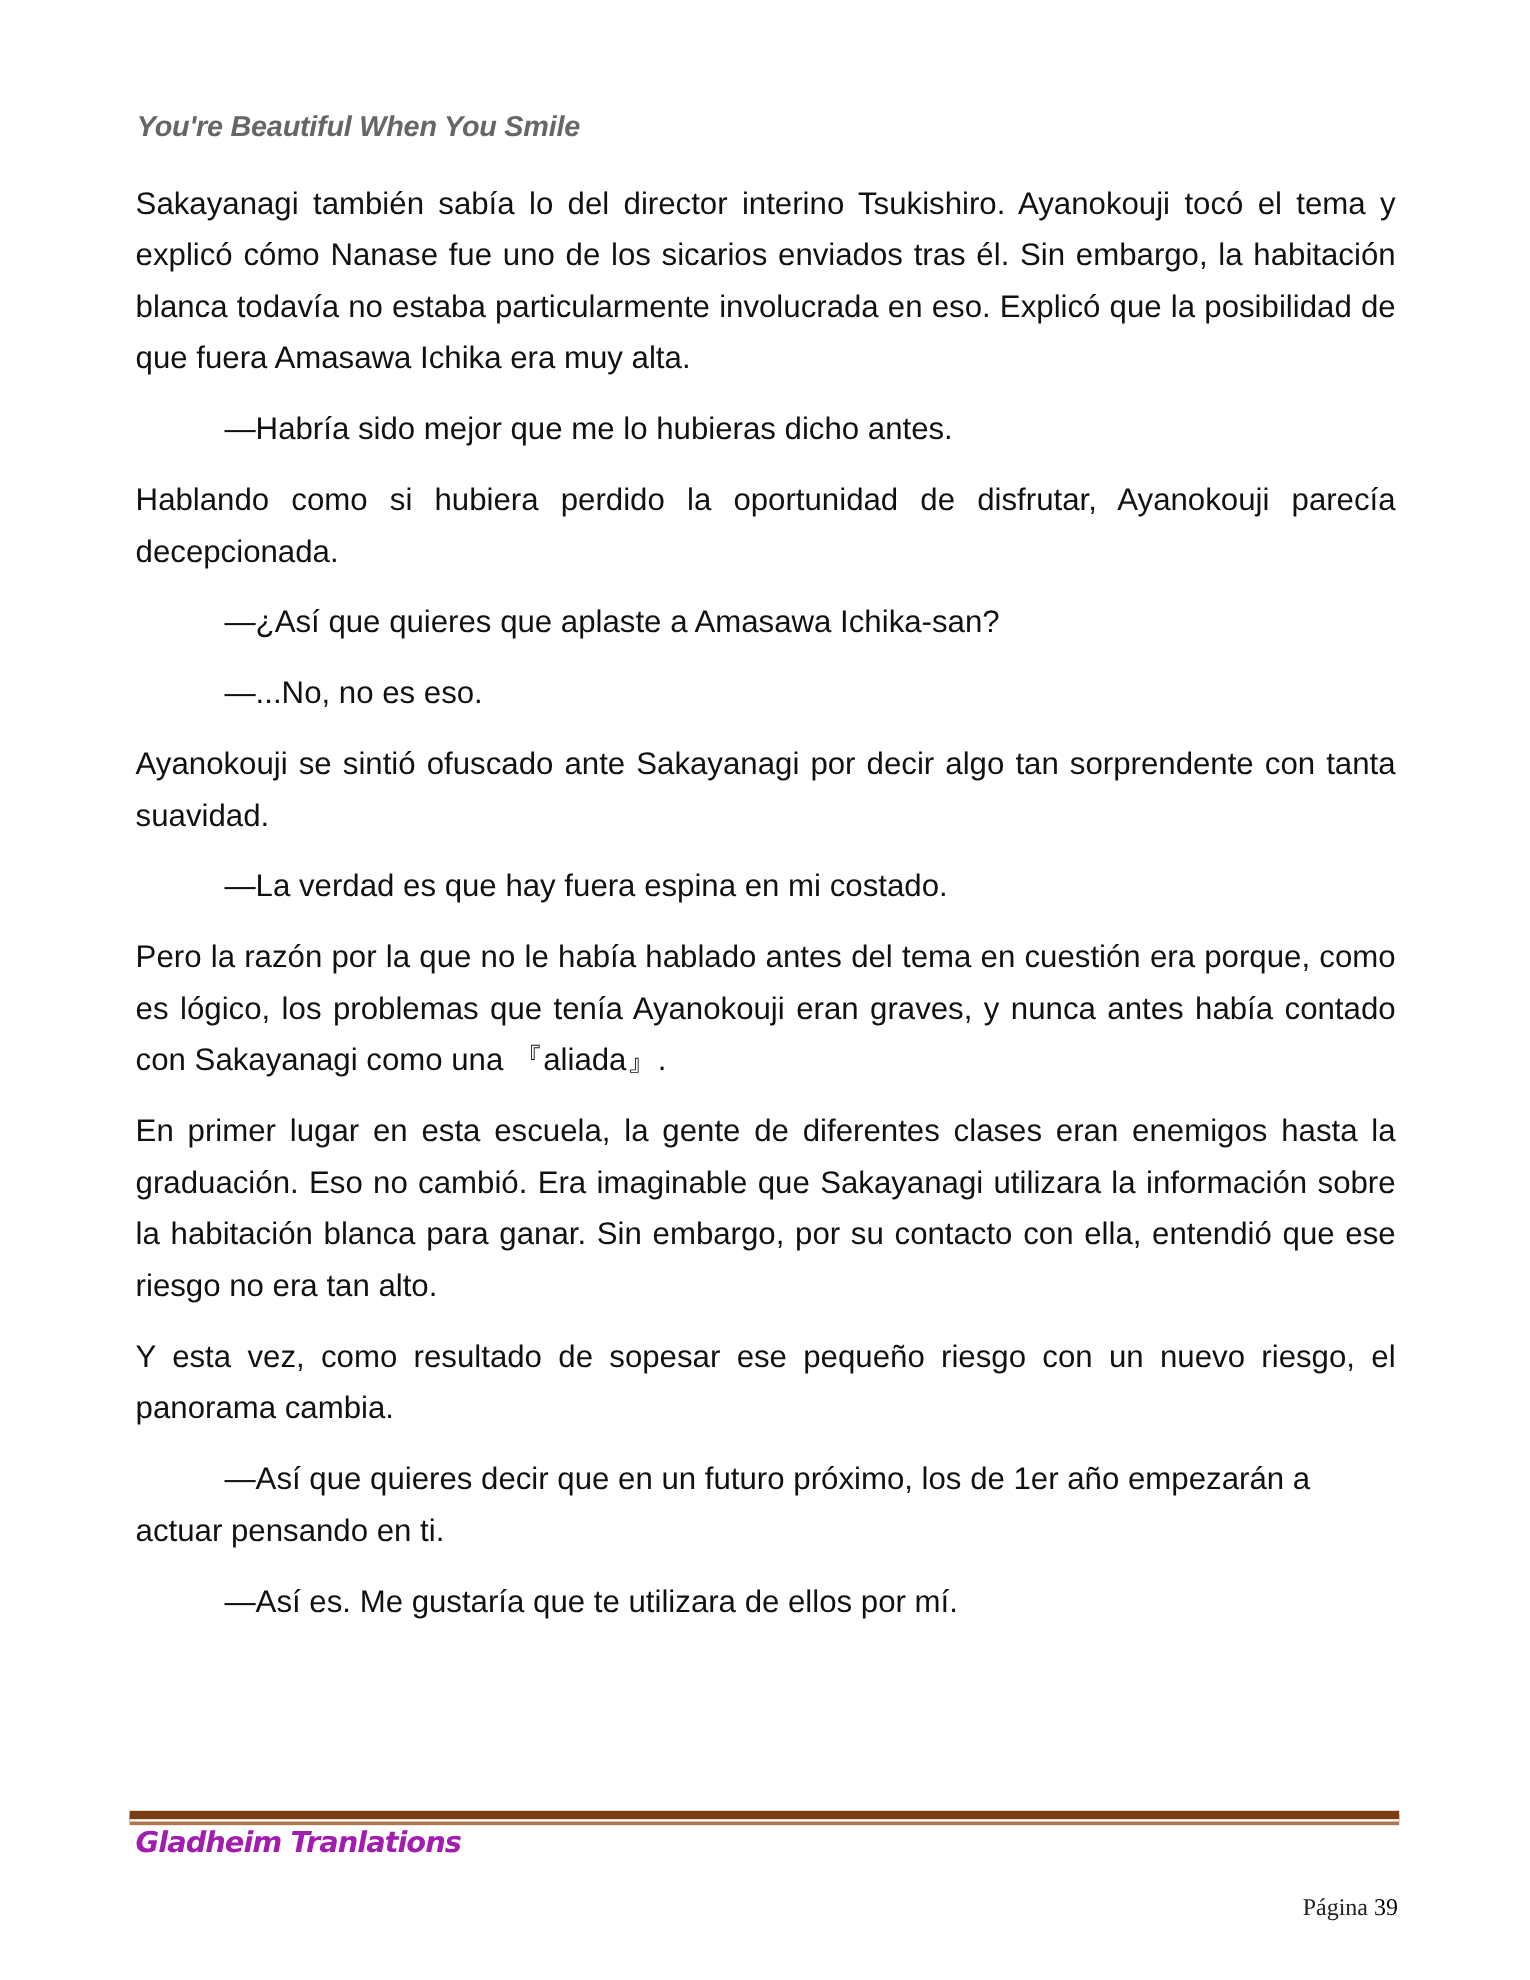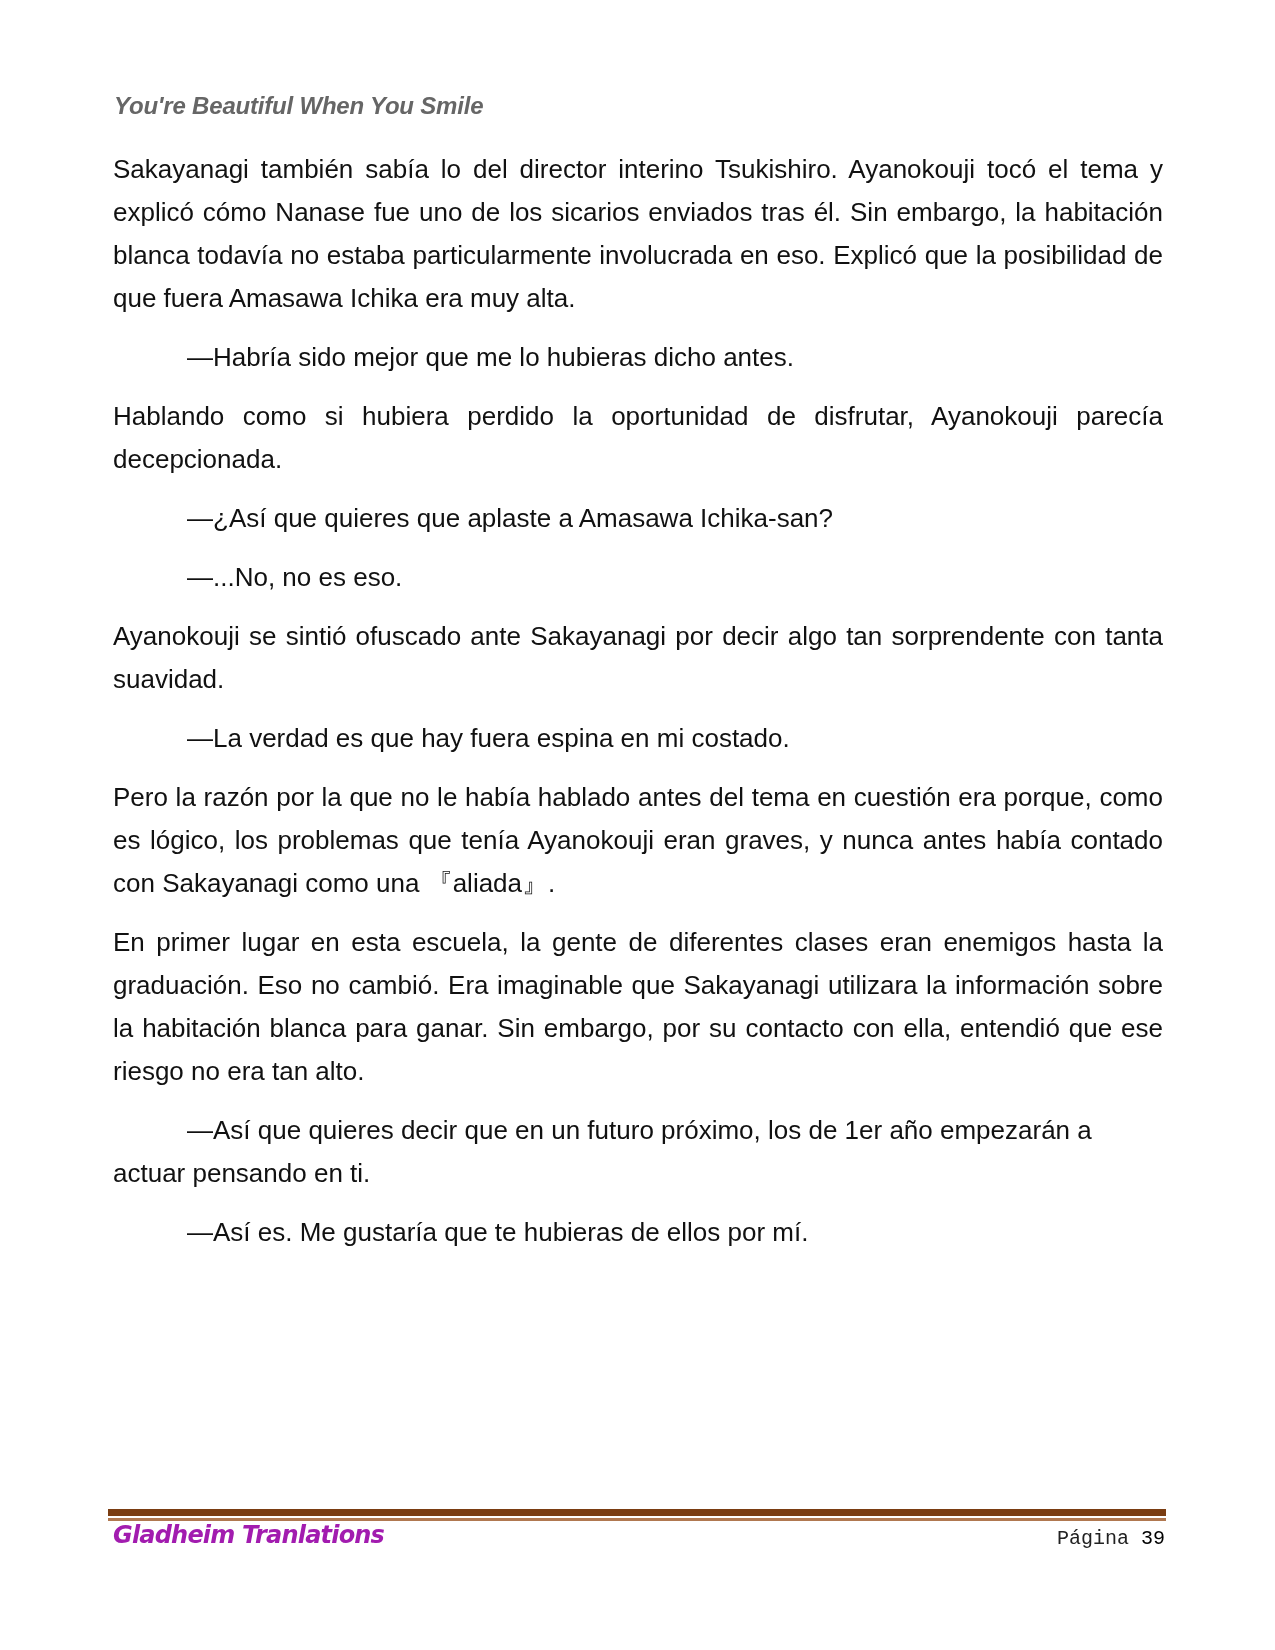--- a/index.html
+++ b/index.html
@@ -20,42 +20,43 @@
   .footer-rule {
     position: absolute; left: 108px; top: 1509px; width: 1058px; height: 7px;
     background: #7a3d12; border-bottom: 2px solid #ffffff; box-shadow: 0 3px 0 #b07850;
   }
   .footer-left {
     position: absolute; left: 113px; top: 1521px;
     font-family: "DejaVu Sans", sans-serif; font-weight: bold; font-style: italic;
     font-size: 24px; color: #a21caf; letter-spacing: -0.8px;
   }
   .footer-right {
-    position: absolute; right: 110px; top: 1527px;
-    font-family: Liberation Mono, monospace; font-size: 20px; color: #222222;
+    position: absolute; right: 110px; top: 1579px;
+    font-family: Liberation Serif, serif; font-size: 20px; color: #222222;
   }
   .footer-right .num { font-weight: normal; color: #000; }
 </style>
 </head>
 <body>
 
 <div class="running-header">You're Beautiful When You Smile</div>
 
 <div class="body-text">
   <p class="para">Sakayanagi también sabía lo del director interino Tsukishiro. Ayanokouji tocó el tema y explicó cómo Nanase fue uno de los sicarios enviados tras él. Sin embargo, la habitación blanca todavía no estaba particularmente involucrada en eso. Explicó que la posibilidad de que fuera Amasawa Ichika era muy alta.</p>
   <p class="para dialogue">—Habría sido mejor que me lo hubieras dicho antes.</p>
   <p class="para">Hablando como si hubiera perdido la oportunidad de disfrutar, Ayanokouji parecía decepcionada.</p>
   <p class="para dialogue">—¿Así que quieres que aplaste a Amasawa Ichika-san?</p>
   <p class="para dialogue">—...No, no es eso.</p>
   <p class="para">Ayanokouji se sintió ofuscado ante Sakayanagi por decir algo tan sorprendente con tanta suavidad.</p>
   <p class="para dialogue">—La verdad es que hay fuera espina en mi costado.</p>
   <p class="para">Pero la razón por la que no le había hablado antes del tema en cuestión era porque, como es lógico, los problemas que tenía Ayanokouji eran graves, y nunca antes había contado con Sakayanagi como una 『aliada』.</p>
   <p class="para">En primer lugar en esta escuela, la gente de diferentes clases eran enemigos hasta la graduación. Eso no cambió. Era imaginable que Sakayanagi utilizara la información sobre la habitación blanca para ganar. Sin embargo, por su contacto con ella, entendió que ese riesgo no era tan alto.</p>
+  <p class="para">Y esta vez, como resultado de sopesar ese pequeño riesgo con un nuevo riesgo, el panorama cambia.</p>
   <p class="para dialogue wrap">—Así que quieres decir que en un futuro próximo, los de 1er año empezarán a actuar pensando en ti.</p>
-  <p class="para dialogue">—Así es. Me gustaría que te hubieras de ellos por mí.</p>
+  <p class="para dialogue">—Así es. Me gustaría que te utilizara de ellos por mí.</p>
 </div>
 
 <div class="footer-rule"></div>
 <div class="footer-left">Gladheim Tranlations</div>
 <div class="footer-right">
   <span>Página</span>
   <span class="num">39</span>
 </div>
 
 </body></html>

